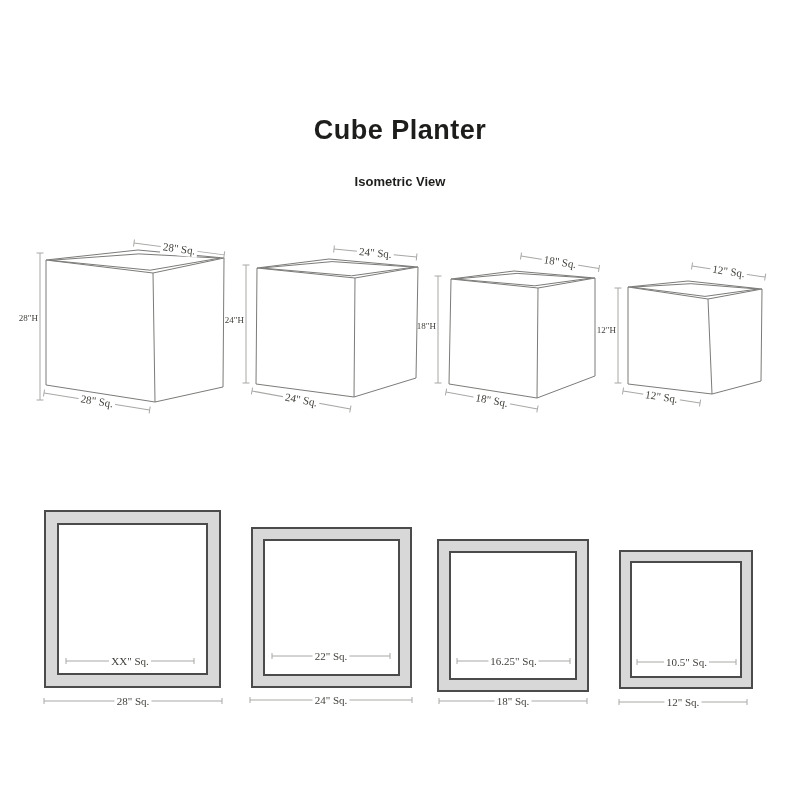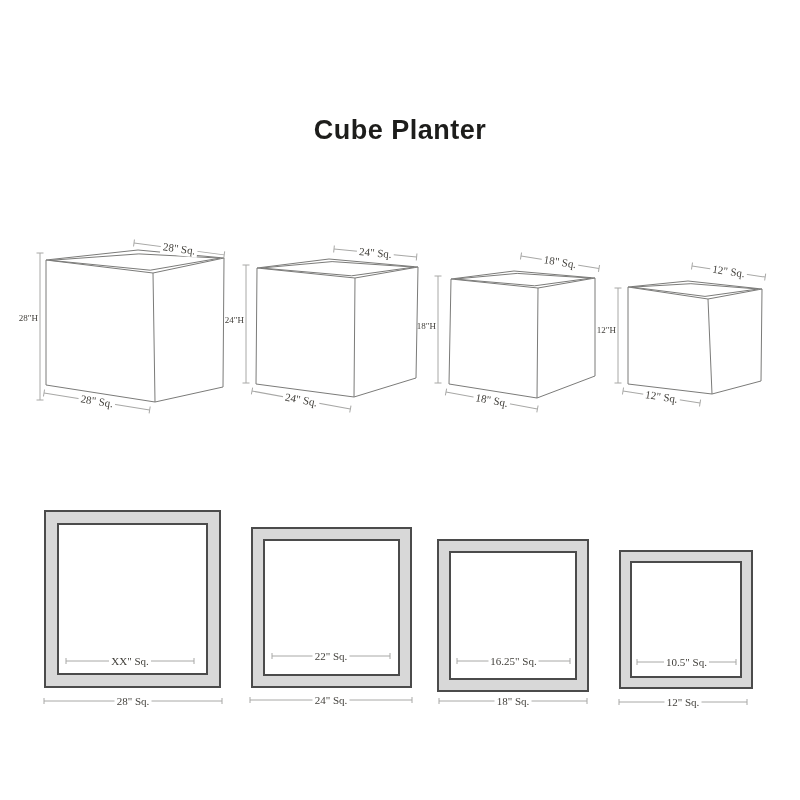--- a/index.html
+++ b/index.html
@@ -27,20 +27,21 @@
   .dt{font-family:"Liberation Serif",serif;font-size:11px;fill:var(--dim-text);}
   .ht{font-family:"Liberation Serif",serif;font-size:9px;fill:var(--dim-text);}
   .mask{fill:#ffffff;stroke:none;}
 </style>
 </head>
 <body>
 
 <div id="page">
 
   <div class="heading" id="title">Cube Planter</div>
+  <div class="heading section-heading" id="iso-heading">Isometric View</div>
 
   <svg width="800" height="800" viewBox="0 0 800 800">
 
     <g>
       <path class="cl" d="M46,260 L138,250 L224,258 L153,273 Z M46,260 L46,385 L155,402 L153,273 M224,258 L223,387 L155,402"></path>
       <path class="cl" d="M50,260.3 L138.9,253.9 L220,258.1 L150.2,270.2 Z"></path>
       <g transform="translate(134,243) rotate(7.5)">
         <line class="dl" x1="0" y1="0" x2="91" y2="0"></line>
         <line class="dl" x1="0" y1="-3.5" x2="0" y2="3.5"></line>
         <line class="dl" x1="91" y1="-3.5" x2="91" y2="3.5"></line>

